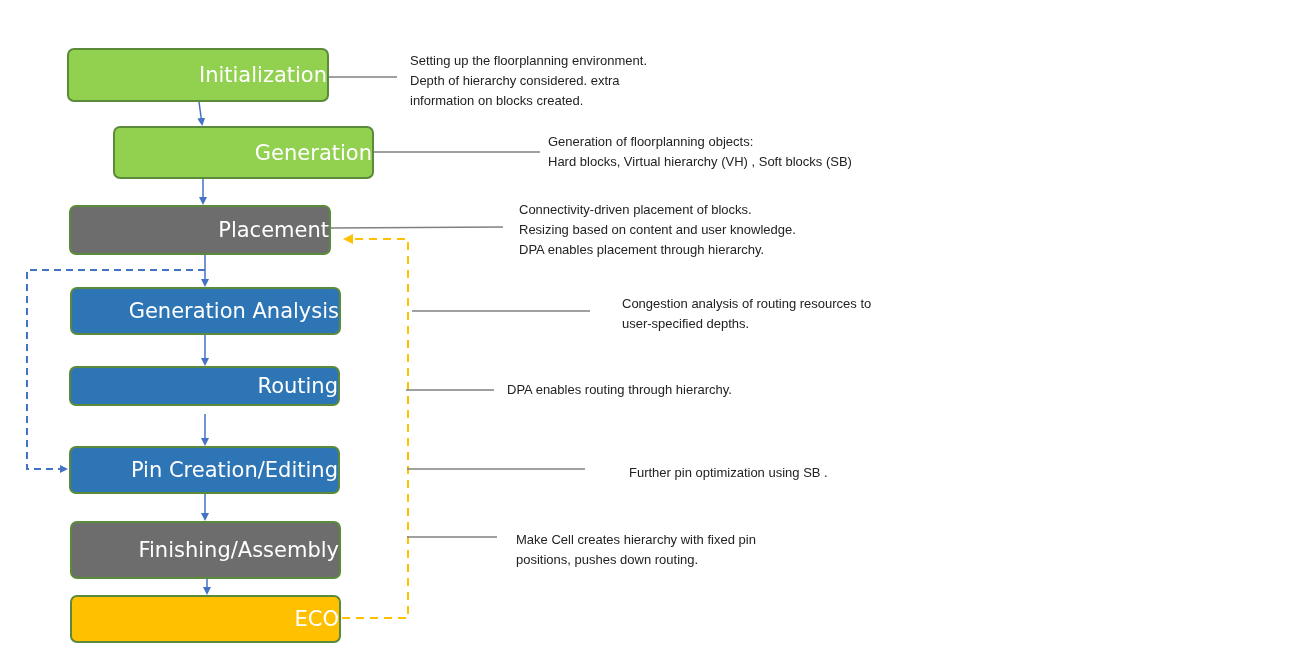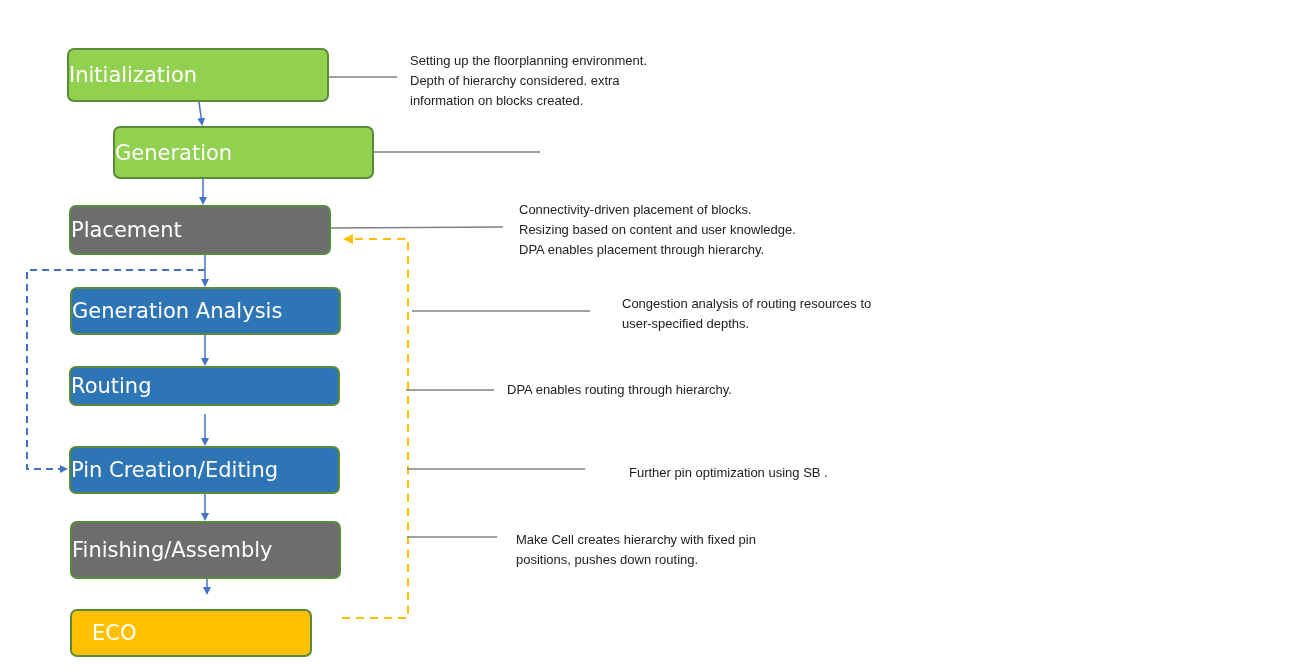--- a/index.html
+++ b/index.html
@@ -2,21 +2,21 @@
 <html><head>
 <meta charset="utf-8">
 <style>
   html, body { margin: 0; padding: 0; background: #ffffff; }
   body { width: 1300px; height: 671px; position: relative; overflow: hidden; font-family: "DejaVu Sans", sans-serif; }
   .canvas { position: absolute; left: 0; top: 0; width: 1300px; height: 671px; }
   svg.wires { position: absolute; left: 0; top: 0; width: 1300px; height: 671px; }
   .step {
     position: absolute; box-sizing: border-box;
     border: 2px solid #5a8a3a; border-radius: 7px;
-    color: #ffffff; display: flex; align-items: center; justify-content: flex-start;
+    color: #ffffff; display: flex; align-items: center; justify-content: flex-end;
     font-family: "DejaVu Sans", sans-serif; font-size: 21px; letter-spacing: 0px;
     cursor: pointer;
   }
   .step.green { background: #92d050; }
   .step.gray { background: #6d6d6d; }
   .step.blue { background: #2e75b6; }
   .step.yellow { background: #ffc000; }
   .note {
     position: absolute; font-family: "Liberation Sans", sans-serif; font-size: 13px;
     color: #222222; line-height: 20px; white-space: nowrap;
@@ -71,28 +71,32 @@
   </div>
   <div class="step blue" style="left:69px; top:366px; width:271px; height:40px;">
     <span>Routing</span>
   </div>
   <div class="step blue" style="left:69px; top:446px; width:271px; height:48px;">
     <span>Pin Creation/Editing</span>
   </div>
   <div class="step gray" style="left:70px; top:521px; width:271px; height:58px;">
     <span>Finishing/Assembly</span>
   </div>
-  <div class="step yellow" style="left:70px; top:609px; width:242px; height:48px;padding-left:20px;">
+  <div class="step yellow" style="left:70px; top:595px; width:271px; height:48px;padding-left:20px;">
     <span>ECO</span>
   </div>
 
   <div class="note" style="left:410px; top:51px;">
     <div>Setting up the floorplanning environment.</div>
     <div>Depth of hierarchy considered. extra</div>
     <div>information on blocks created.</div>
+  </div>
+  <div class="note" style="left:548px; top:132px;">
+    <div>Generation of floorplanning objects:</div>
+    <div>Hard blocks, Virtual hierarchy (VH) , Soft blocks (SB)</div>
   </div>
   <div class="note" style="left:519px; top:200px;">
     <div>Connectivity-driven placement of blocks.</div>
     <div>Resizing based on content and user knowledge.</div>
     <div>DPA enables placement through hierarchy.</div>
   </div>
   <div class="note" style="left:622px; top:294px;">
     <div>Congestion analysis of routing resources to</div>
     <div>user-specified depths.</div>
   </div>

